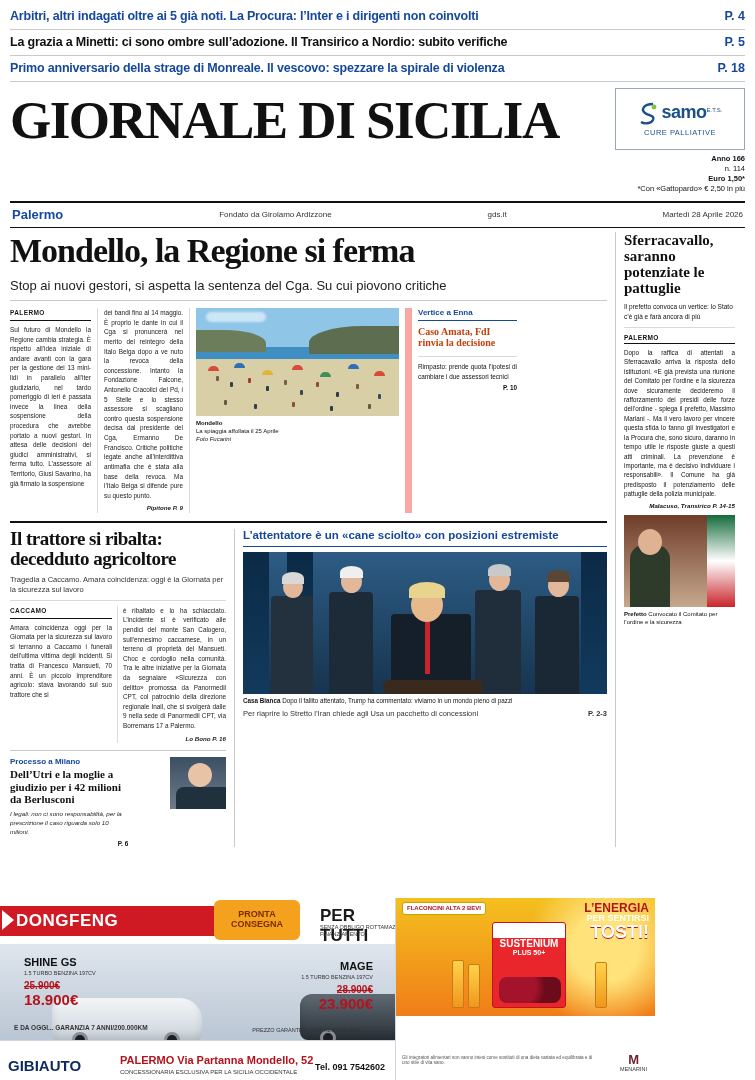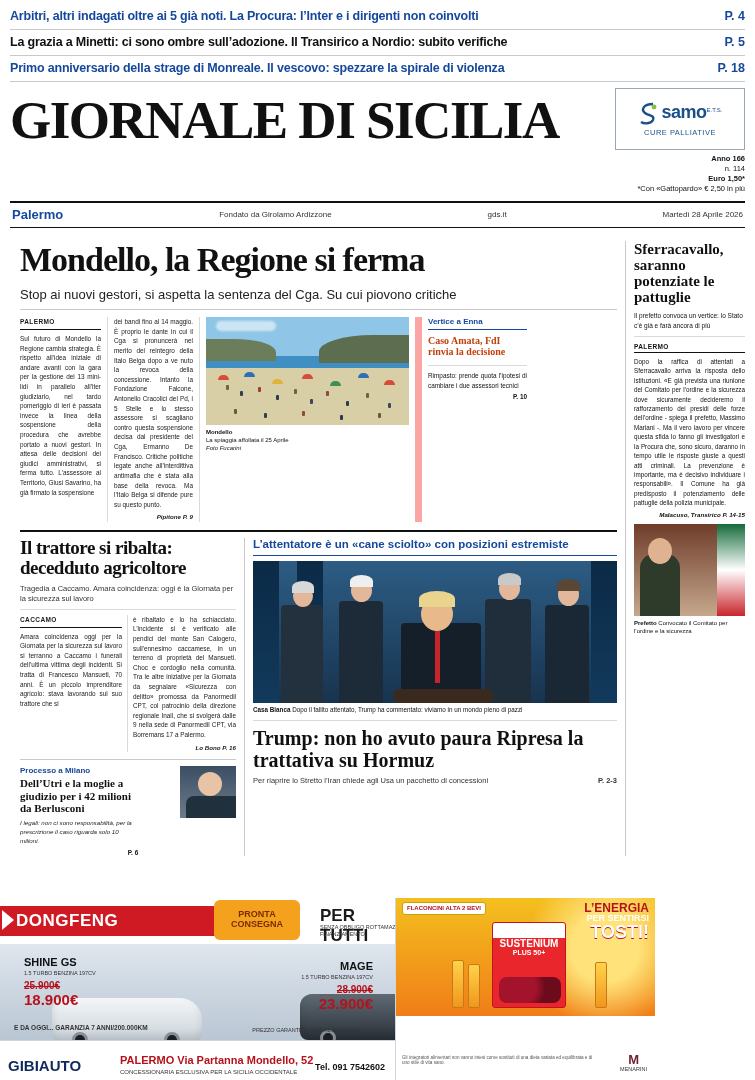--- a/index.html
+++ b/index.html
@@ -59,21 +59,21 @@
     display:flex; align-items:center; justify-content:space-between;
     padding: 4px 2px 5px 2px;
     font-size:9px;
   }
   .infobar .city { font-weight:bold; font-size:13px; color:#15489c; }
   .infobar .founder { color:#333; font-size:8px; }
   .infobar .site { color:#333; font-size:8px; }
   .infobar .date { color:#333; font-size:8px; }
 
   
-  .content { display:flex; padding: 0 10px; margin-top:13px;justify-content:flex-end; }
+  .content { display:flex; padding: 0 10px; margin-top:4px; }
   .left { width:605px; padding-right:8px; }
   .right { width:120px; border-left:1px solid #c9c9c9; padding-left:8px; }
 
   
   .lead-head {
     font-family:"Liberation Serif", serif;
     font-weight:bold; font-size:34px; line-height:1.02;
     letter-spacing:-1px; margin:2px 0 0 0;
   }
   .lead-sub {
@@ -382,21 +382,20 @@
             <div class="head" style="left:168px;top:36px;width:32px;height:34px;background:#e8b98a"></div>
             <div class="hair" style="left:166px;top:30px;width:36px;height:16px;background:#e8d48c"></div>
             <div class="tie" style="left:182px;top:70px;height:52px;background:#c8252b"></div>
 
             <div class="p" style="left:140px;top:128px;width:100px;height:14px;background:#3a2a1e"></div>
           </div>
           <div class="cap2">
             <span class="b">Casa Bianca</span>
             <span>Dopo il fallito attentato, Trump ha commentato: viviamo in un mondo pieno di pazzi</span>
           </div>
-          <div class="h2big">Trump: non ho avuto paura Ripresa la trattativa su Hormuz</div>
           <div class="sub3">
             <span>Per riaprire lo Stretto l’Iran chiede agli Usa un pacchetto di concessioni</span>
             <span class="pg">P. 2-3</span>
           </div>
         </div>
       </div>
     </div>
 
     <div class="right">
       <div class="rr-title">Sferracavallo, saranno potenziate le pattuglie</div>

